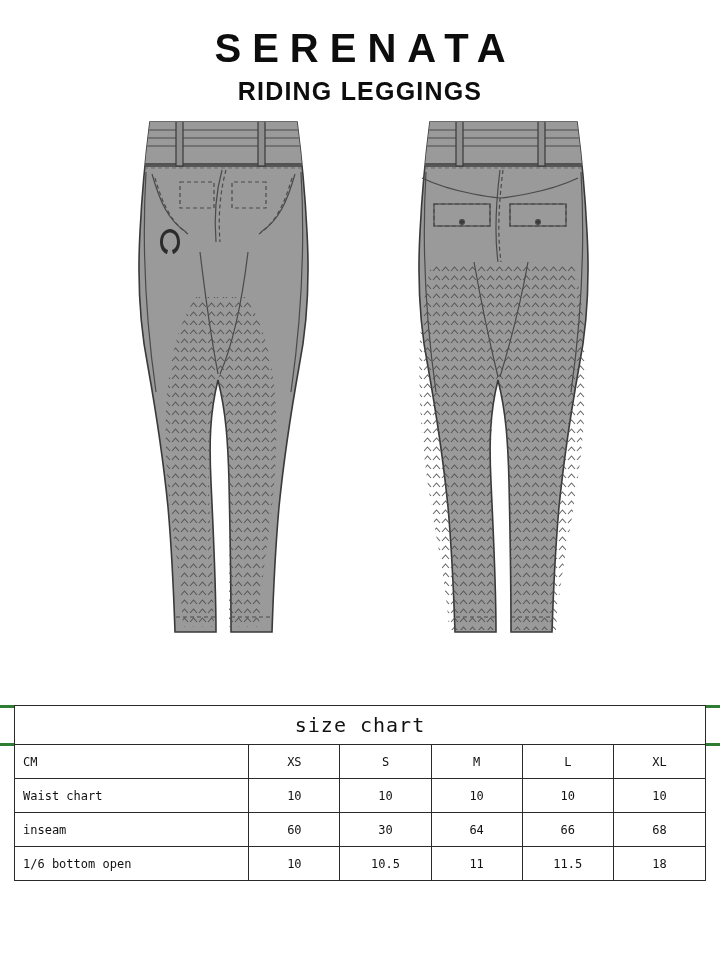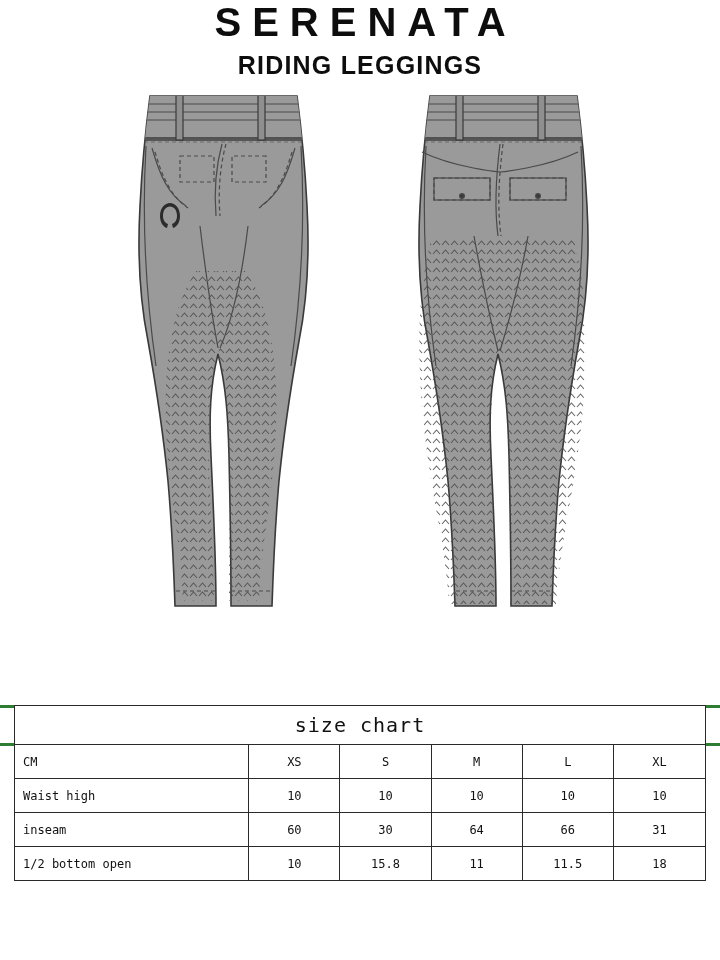--- a/index.html
+++ b/index.html
@@ -18,20 +18,21 @@
 
   .page {
     width: 720px;
     height: 960px;
     position: relative;
     box-sizing: border-box;
   }
 
   
   .header {
+    padding-top: 26px;
     text-align: center;
   }
   .brand-title {
     font-size: 40px;
     font-weight: bold;
     letter-spacing: 11px;
     margin: 0;
     padding-left: 11px;
     line-height: 1.1;
     color: #0d0d0d;
@@ -331,39 +332,39 @@
         </tr>
         <tr>
           <td class="row-label">CM</td>
           <td>XS</td>
           <td>S</td>
           <td>M</td>
           <td>L</td>
           <td>XL</td>
         </tr>
         <tr>
-          <td class="row-label">Waist high</td>
+          <td class="row-label">Waist chart</td>
           <td>10</td>
           <td>10</td>
           <td>10</td>
           <td>10</td>
           <td>10</td>
         </tr>
         <tr>
           <td class="row-label">inseam</td>
           <td>60</td>
           <td>30</td>
           <td>64</td>
           <td>66</td>
-          <td>31</td>
-        </tr>
-        <tr>
-          <td class="row-label">1/2 bottom open</td>
-          <td>10</td>
-          <td>15.8</td>
+          <td>68</td>
+        </tr>
+        <tr>
+          <td class="row-label">1/6 bottom open</td>
+          <td>10</td>
+          <td>10.5</td>
           <td>11</td>
           <td>11.5</td>
           <td>18</td>
         </tr>
       </tbody>
     </table>
   </div>
 
 </div>
 

